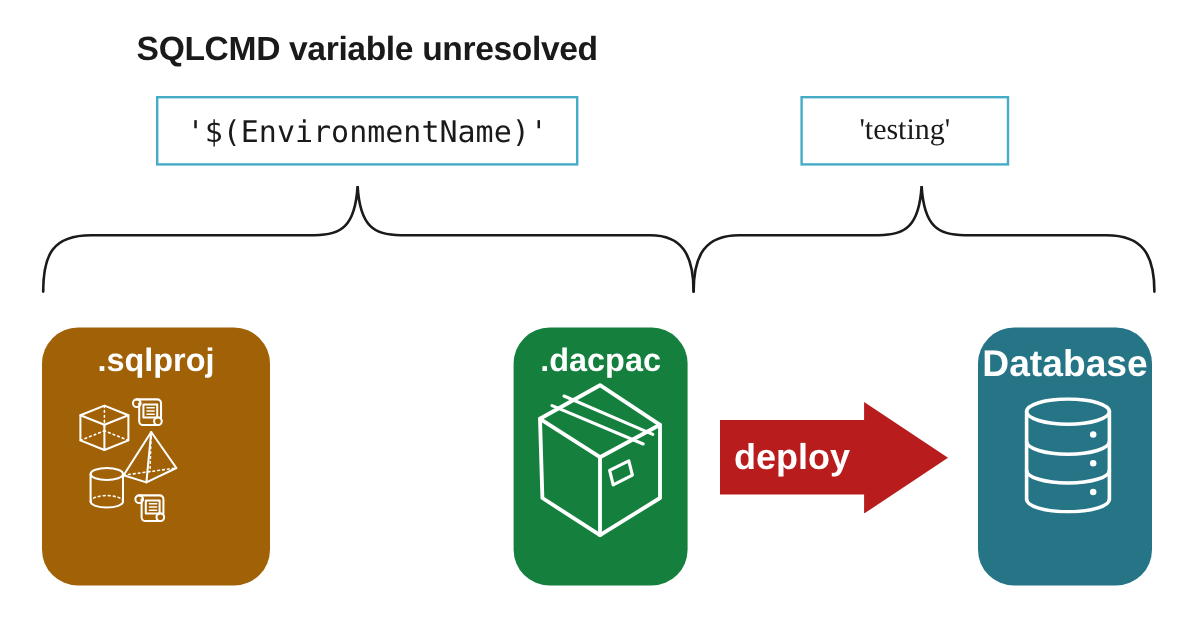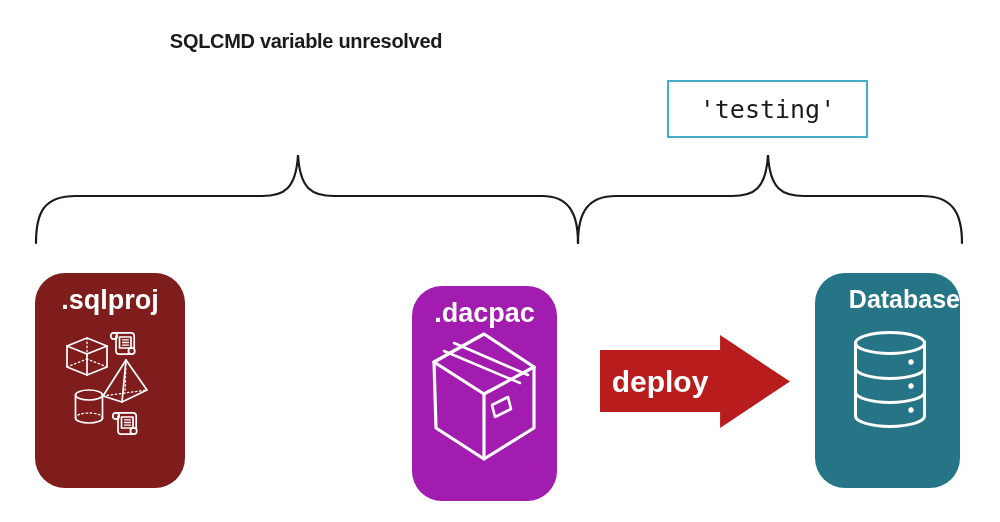--- a/index.html
+++ b/index.html
@@ -2,48 +2,48 @@
 <html><head>
 <meta charset="utf-8">
 <style>
   html,body{margin:0;padding:0;background:#ffffff;}
   .canvas{
     position:relative;width:1000px;height:522px;background:#ffffff;overflow:hidden;
     font-family:"Liberation Sans",sans-serif;
   }
   .heading{
     position:absolute;top:24px;height:34px;line-height:34px;
-    font-size:20px;font-weight:700;color:#1a1a1a;text-align:center;letter-spacing:-0.3px;
+    font-size:28px;font-weight:700;color:#1a1a1a;text-align:center;letter-spacing:-0.3px;
   }
   .heading.left{left:106px;width:400px;}
   .heading.right{left:567px;width:400px;}
   .codebox{
     position:absolute;top:80px;height:58px;box-sizing:border-box;
     border:2px solid #45acc8;background:#ffffff;
     display:flex;align-items:center;justify-content:center;
     font-family:"DejaVu Sans Mono","Liberation Mono",monospace;
     font-size:25px;color:#1a1a1a;white-space:nowrap;
   }
   .codebox.left{left:130px;width:352px;}
-  .codebox.right{left:667px;width:201px;}
+  .codebox.right{left:667px;width:174px;font-family:Liberation Serif, serif;}
   .braces{position:absolute;left:0;top:0;width:1000px;height:522px;pointer-events:none;}
   .node{
     position:absolute;top:273px;height:215px;width:150px;border-radius:30px;
     color:#ffffff;
   }
   .node .nlabel{
     position:absolute;top:12px;left:0;width:100%;text-align:center;
     font-weight:700;color:#fff;
   }
-  .node.sqlproj{left:35px;background:#7f1d1d;}
-  .node.dacpac{left:412px;width:145px;background:#a21caf;margin-top:13px;}
+  .node.sqlproj{left:35px;background:#a16207;padding-left:40px;}
+  .node.dacpac{left:428px;width:145px;background:#15803d;}
   .node.database{left:815px;width:145px;background:#257586;}
   .node.sqlproj .nlabel{font-size:27px;}
   .node.dacpac .nlabel{font-size:27px;}
-  .node.database .nlabel{font-size:25px;text-align:right;}
+  .node.database .nlabel{font-size:31px;}
   .arrow{
     position:absolute;top:335px;width:190px;height:93px;
     display:flex;align-items:center;justify-content:center;
     padding-right:70px;box-sizing:border-box;
     clip-path:polygon(0% 16.1%,63.2% 16.1%,63.2% 0%,100% 50%,63.2% 100%,63.2% 82.8%,0% 82.8%);
     color:#ffffff;font-size:30px;font-weight:700;white-space:nowrap;
   }
   .arrow.build{left:210px;background:#2e9db8;}
   .arrow.deploy{left:600px;background:#b91c1c;}
   .iconsvg{position:absolute;}
@@ -52,20 +52,23 @@
   .database-icon{left:37px;top:58px;}
   svg *{vector-effect:non-scaling-stroke;}
 </style>
 </head>
 <body>
 
 <div class="canvas">
 
   <div class="heading left">SQLCMD variable unresolved</div>
 
+  <div class="codebox left">
+    <span>'$(EnvironmentName)'</span>
+  </div>
   <div class="codebox right">
     <span>'testing'</span>
   </div>
 
   <svg class="braces" viewBox="0 0 1000 522">
     <g fill="none" stroke="#1a1a1a" stroke-width="2.2" stroke-linecap="round">
       <path d="M36,243 C36,212 44,196 76,196 L262,196 C284,196 296,189 298,155 C300,189 312,196 334,196 L542,196 C568,196 578,212 578,243"></path>
       <path d="M578,243 C578,212 588,196 616,196 L732,196 C754,196 766,189 768,155 C770,189 782,196 804,196 L922,196 C952,196 962,212 962,243"></path>
     </g>
   </svg>

